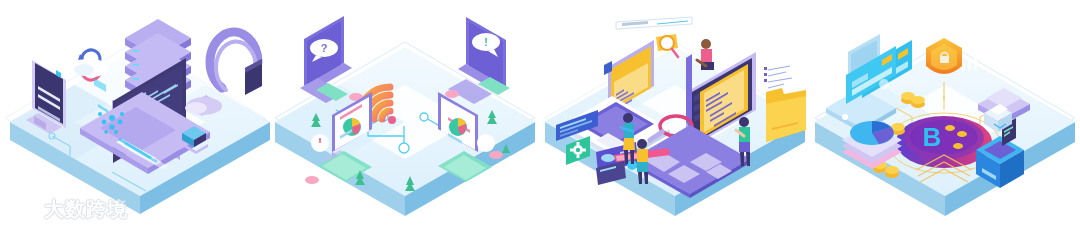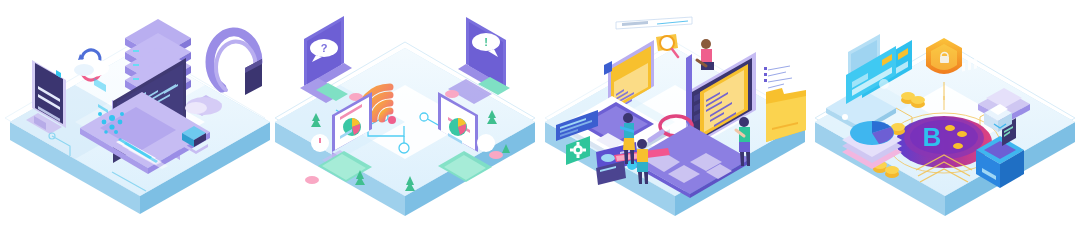--- a/index.html
+++ b/index.html
@@ -625,15 +625,16 @@
     </g>
   </g>
 </svg>
 
 <div class="wm">
   <svg class="wm-mark" viewBox="0 0 40 30">
     <path d="M6 6 q-5 9 0 18 q5 5 10 0" fill="none" stroke="#ffffff" stroke-width="3" stroke-linecap="round"></path>
     <circle cx="22" cy="11" r="6" fill="none" stroke="#ffffff" stroke-width="3"></circle>
     <circle cx="33" cy="11" r="5" fill="none" stroke="#ffffff" stroke-width="3"></circle>
   </svg>
+  <span class="wm-text">大数跨境</span>
 </div>
 
 </div>
 
 </body></html>

